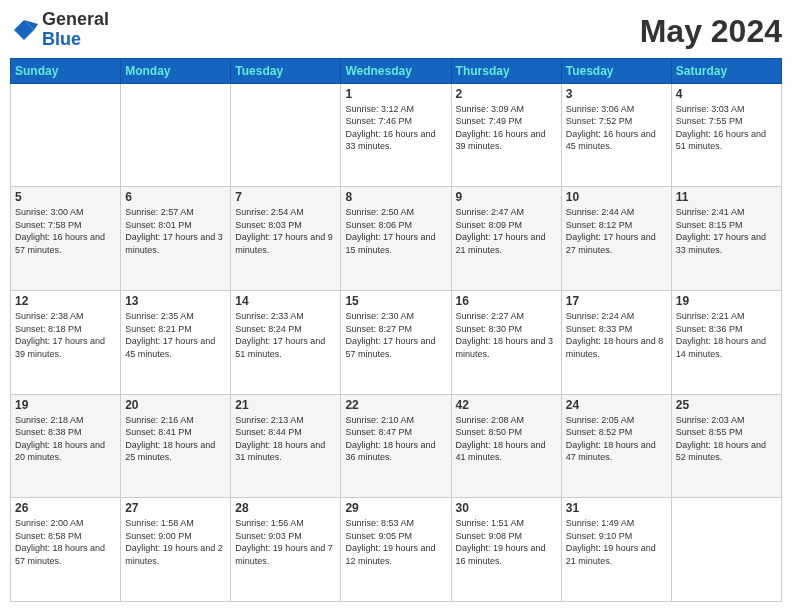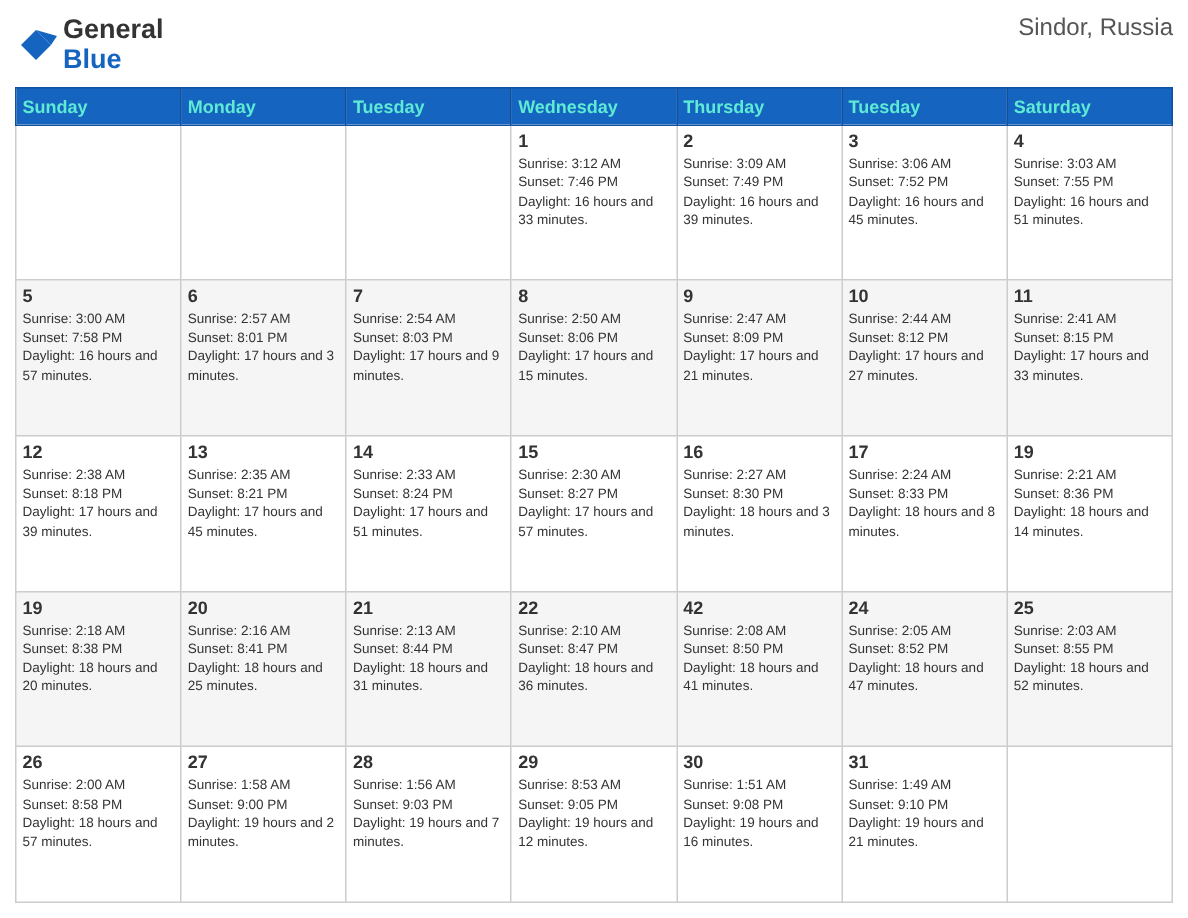--- a/index.html
+++ b/index.html
@@ -13,21 +13,21 @@
     .page {
       width: 792px;
       height: 612px;
       padding: 10px;
       display: flex;
       flex-direction: column;
     }
     .header {
       display: flex;
       justify-content: space-between;
-      align-items: flex-start;
+      align-items: flex-end;
       margin-bottom: 8px;
     }
     .logo {
       display: flex;
       align-items: center;
       gap: 4px;
     }
     .logo-text {
       display: flex;
       flex-direction: column;
@@ -101,21 +101,21 @@
       <svg class="logo-icon" viewBox="0 0 28 28">
         <polygon points="14,4 24,14 14,24 4,14" fill="#1565c0"></polygon>
         <polygon points="14,4 24,14 28,8" fill="#1565c0"></polygon>
       </svg>
       <div class="logo-text">
         <span style="font-size:18px;font-weight:bold;color:#333;">General</span>
         <span style="font-size:18px;font-weight:bold;color:#1565c0;">Blue</span>
       </div>
     </div>
     <div class="title-area">
-      <div class="subtitle">Sindor, Russia</div>
+      <div class="main-title">May 2024</div>
     </div>
   </div>
 
   <table class="calendar">
     <thead>
       <tr>
       <th>Sunday</th>
           <th>Monday</th>
           <th>Tuesday</th>
           <th>Wednesday</th>

